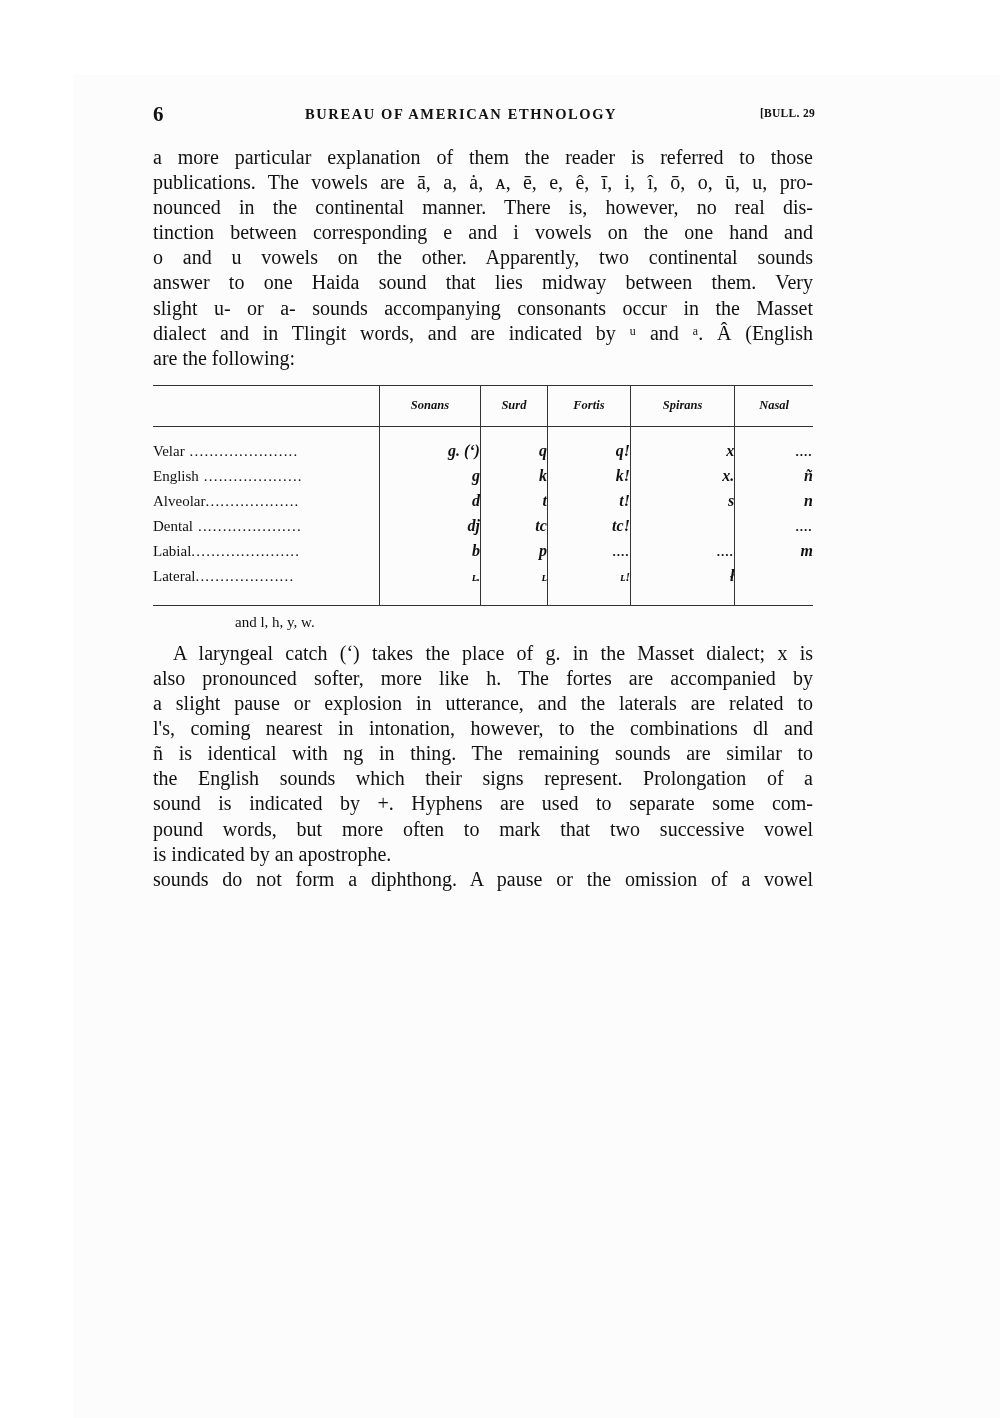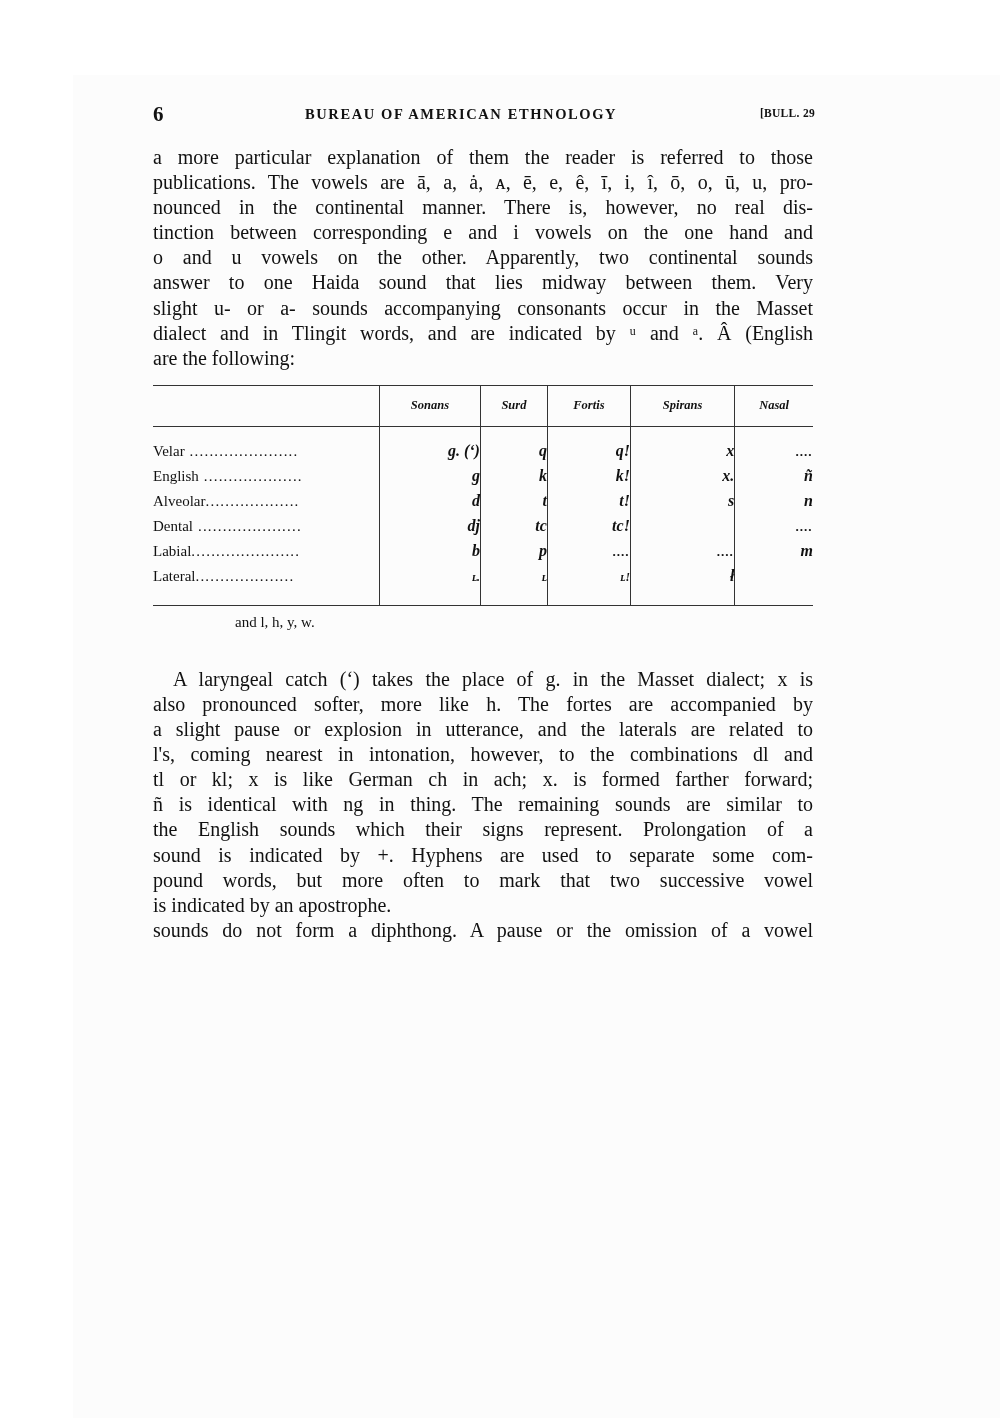--- a/index.html
+++ b/index.html
@@ -111,21 +111,21 @@
     }
     table.cons tr.spacer td { height: 12px; }
     table.cons tr.spacer-bottom td { height: 16px; border-bottom: 1.5px solid #333; }
     .smallcap { font-size: 11.5px; font-weight: bold; }
     .dots { letter-spacing: 1px; font-weight: bold; font-size: 13px; }
     .footnote-line {
       font-size: 15px;
       margin-top: 8px;
       margin-left: 82px;
     }
-    .p2 { margin-top: 36px; }
+    .p2 { margin-top: 10px; }
   </style>
 </head>
 <body>
 
 <div class="scan"></div>
 
 <div class="page">
 
   <div class="running-head">
     <span class="folio">6</span>
@@ -230,21 +230,20 @@
     </tbody>
       </table>
     <div class="footnote-line">and l, h, y, w.</div>
   </div>
 
   <div class="para p2" id="para2">
       <div style="text-align: justify; text-align-last: justify; text-indent: 20px;">A laryngeal catch (ʻ) takes the place of g. in the Masset dialect; x is</div>
       <div style="text-align: justify; text-align-last: justify;">also pronounced softer, more like h. The fortes are accompanied by</div>
       <div style="text-align: justify; text-align-last: justify;">a slight pause or explosion in utterance, and the laterals are related to</div>
       <div style="text-align: justify; text-align-last: justify;">l's, coming nearest in intonation, however, to the combinations dl and</div>
-      <div style="text-align: justify; text-align-last: justify;">tl or kl; x is like German ch in ach; x. is formed farther forward;</div>
       <div style="text-align: justify; text-align-last: justify;">ñ is identical with ng in thing. The remaining sounds are similar to</div>
       <div style="text-align: justify; text-align-last: justify;">the English sounds which their signs represent. Prolongation of a</div>
       <div style="text-align: justify; text-align-last: justify;">sound is indicated by +. Hyphens are used to separate some com-</div>
       <div style="text-align: justify; text-align-last: justify;">pound words, but more often to mark that two successive vowel</div>
       <div style="text-align: left; text-align-last: left;">is indicated by an apostrophe.</div>
       <div style="text-align: justify; text-align-last: justify;">sounds do not form a diphthong. A pause or the omission of a vowel</div>
     </div>
 
 </div>
 

